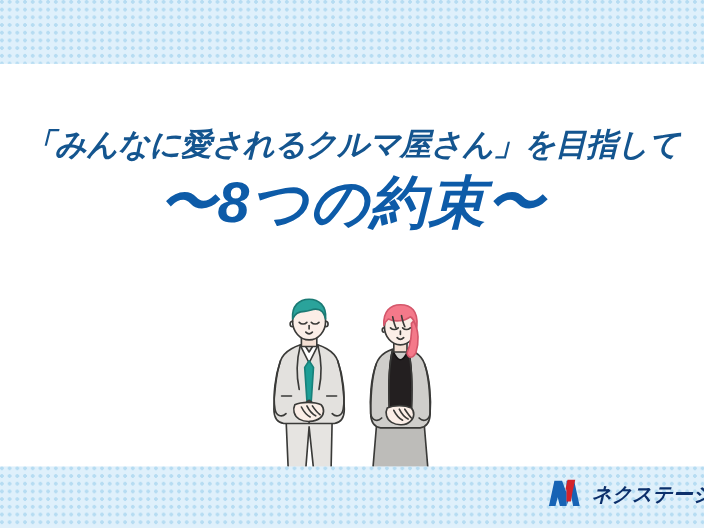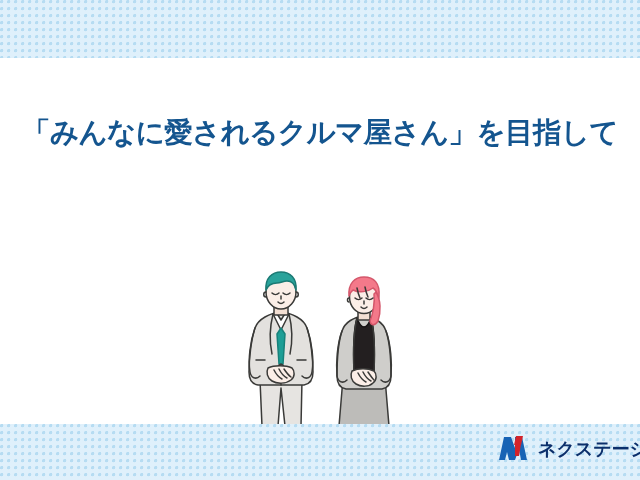--- a/index.html
+++ b/index.html
@@ -10,20 +10,21 @@
   body {
     font-family: "Liberation Sans", sans-serif;
   }
 
   #stage {
     position: relative;
     width: 640px;
     height: 480px;
     background: #ffffff;
     overflow: hidden;
+    font-style: italic;
   }
 
   
   .dot-band {
     position: absolute;
     left: 0;
     width: 640px;
     background-color: #dff0fb;
     background-image:
       radial-gradient(circle at 1.7px 1.7px, #b6dcf2 1.45px, rgba(182,220,242,0) 1.9px);
@@ -100,20 +101,21 @@
 </style>
 </head>
 <body>
 
 <div id="stage">
 
   <div class="dot-band top"></div>
 
   <div class="headline-wrap">
     <span class="headline-1">「みんなに愛されるクルマ屋さん」を目指して</span>
+    <span class="headline-2">〜8つの約束〜</span>
   </div>
 
   <div id="people">
     <svg viewBox="0 0 190 166" width="190" height="166" xmlns="http://www.w3.org/2000/svg">
       <defs>
         <clipPath id="clipFloor">
           <rect x="0" y="0" width="190" height="158"></rect>
         </clipPath>
       </defs>
 

